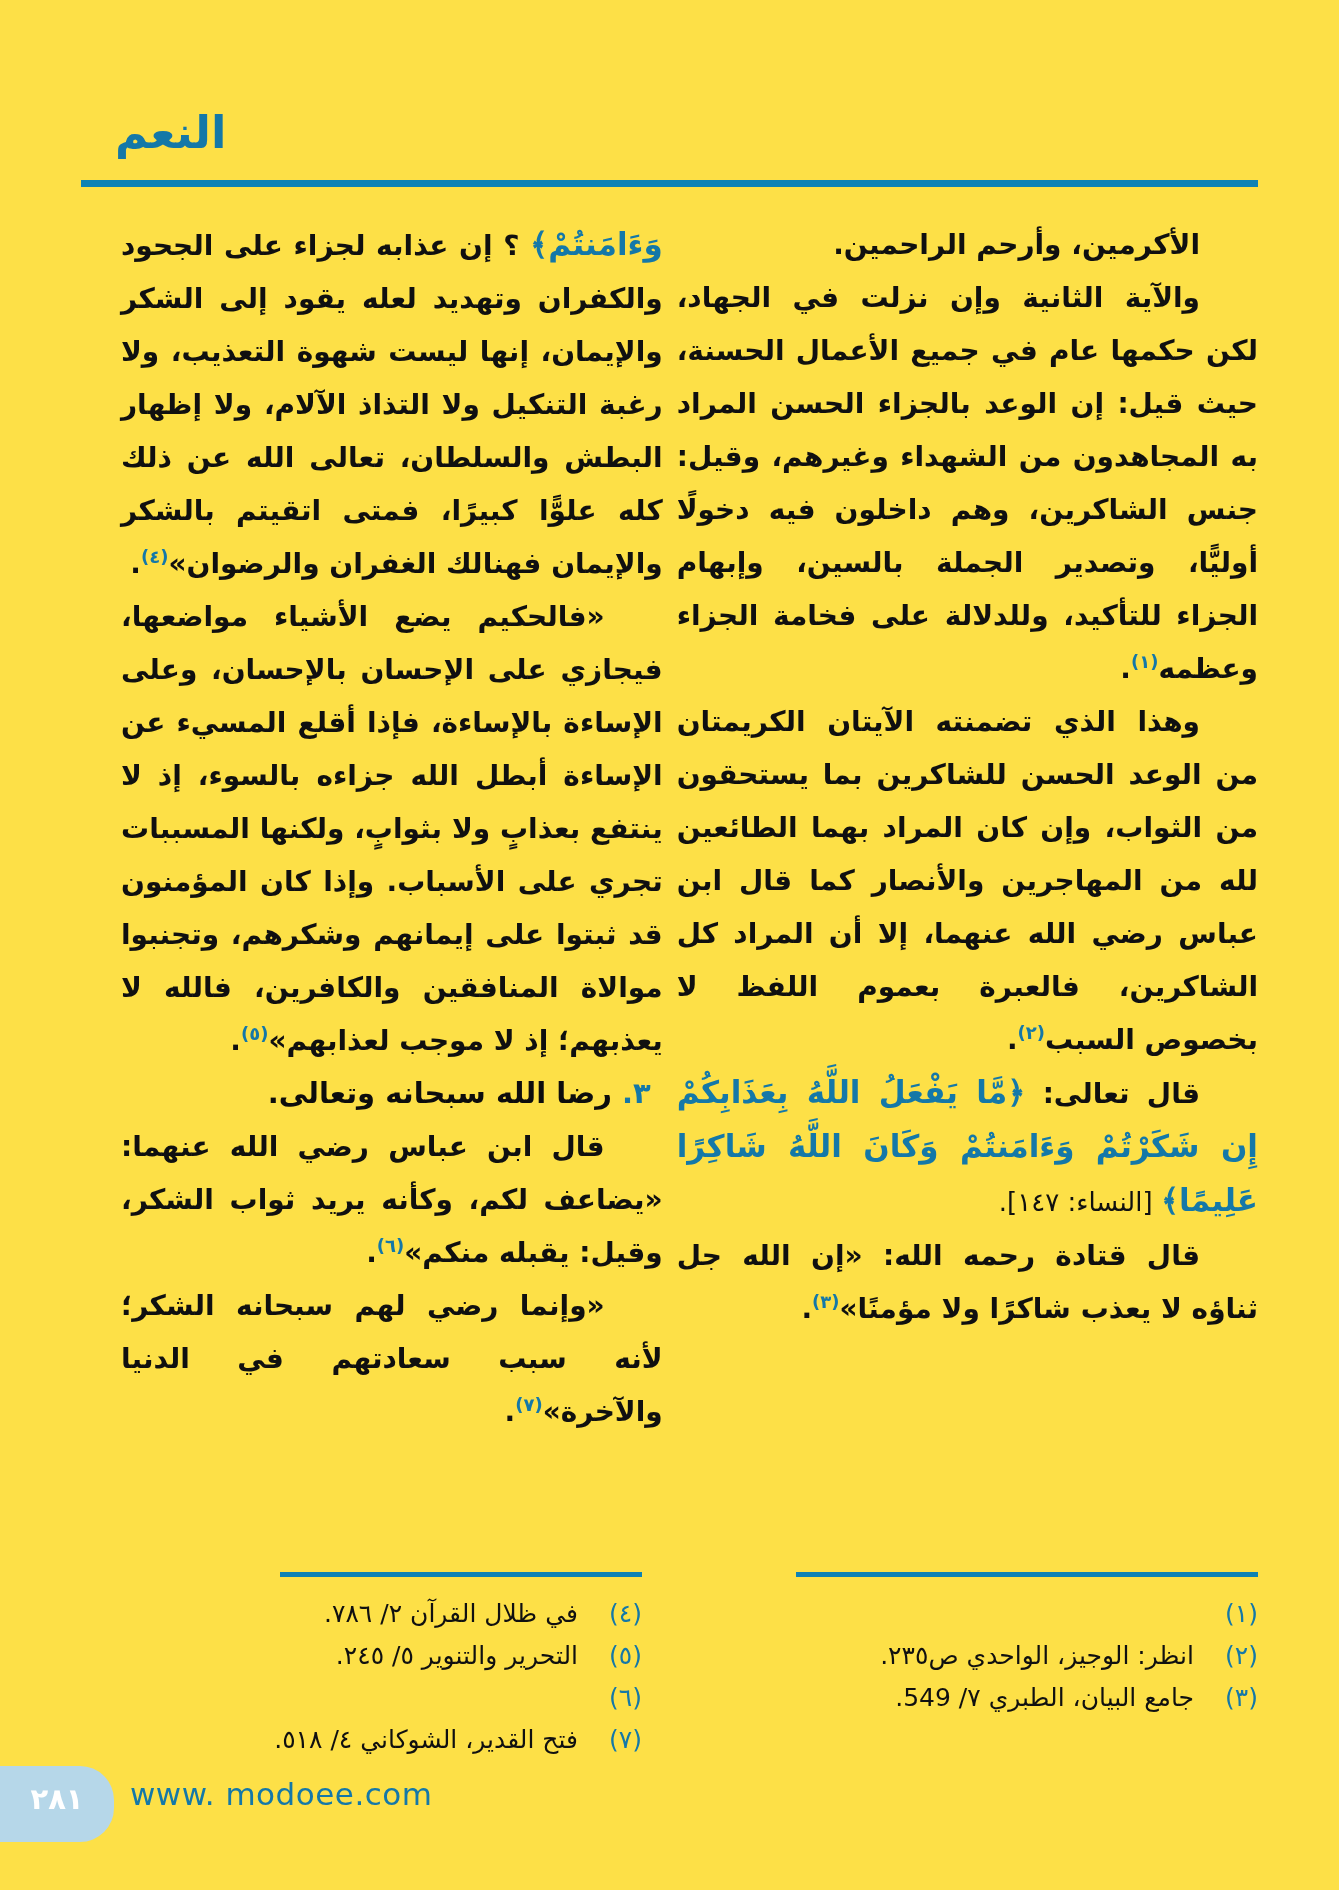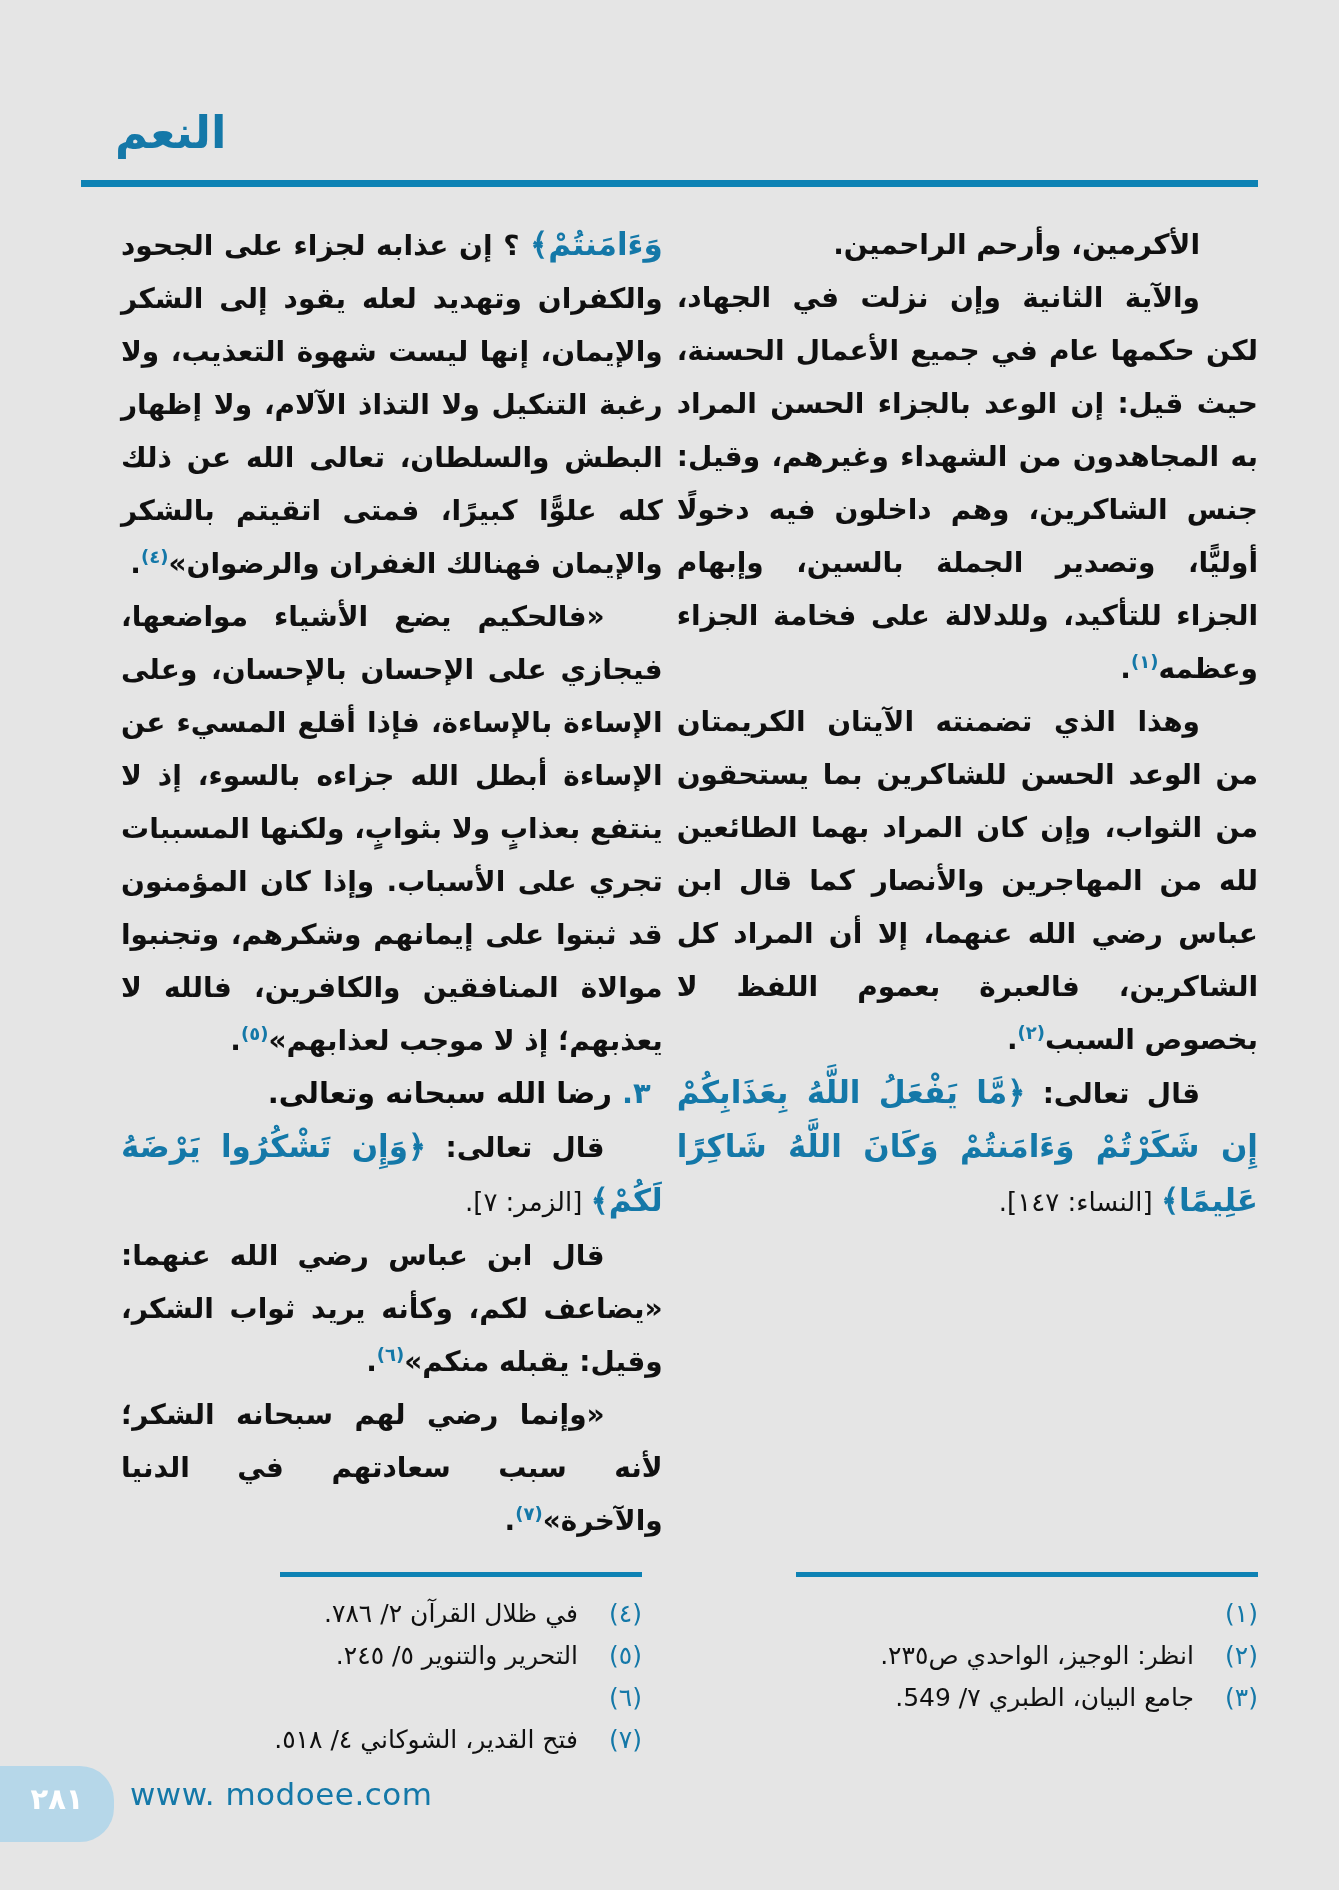--- a/index.html
+++ b/index.html
@@ -1,19 +1,19 @@
 <!DOCTYPE html>
 <html lang="ar" dir="rtl"><head>
 <meta charset="utf-8">
 <style>
   html,body{margin:0;padding:0;background:#ffffff;}
   .page{
     position:relative;
     width:1339px;height:1890px;
-    background:#e5e5e5;
+    background:#fde047;
     font-family:"DejaVu Sans", sans-serif;
     direction:rtl;
     overflow:hidden;
   }
   
   .header{position:absolute;top:104px;left:81px;right:81px;height:90px;}
   .header-title{
     position:absolute;left:34px;top:2px;
     color:var(--accent);
     font-size:45px;font-weight:bold;
@@ -91,26 +91,26 @@
     <div class="header-title">النعم</div>
     <div class="header-rule"></div>
   </div>
 
   <div class="content">
     <div class="col col-right" id="col-right">
         <p class="para indent"><span class="seg-t">الأكرمين، وأرحم الراحمين.</span></p>
         <p class="para indent"><span class="seg-t">والآية الثانية وإن نزلت في الجهاد، لكن حكمها عام في جميع الأعمال الحسنة، حيث قيل: إن الوعد بالجزاء الحسن المراد به المجاهدون من الشهداء وغيرهم، وقيل: جنس الشاكرين، وهم داخلون فيه دخولًا أوليًّا، وتصدير الجملة بالسين، وإبهام الجزاء للتأكيد، وللدلالة على فخامة الجزاء وعظمه</span><span class="seg-m">(١)</span><span class="seg-t">.</span></p>
         <p class="para indent"><span class="seg-t">وهذا الذي تضمنته الآيتان الكريمتان من الوعد الحسن للشاكرين بما يستحقون من الثواب، وإن كان المراد بهما الطائعين لله من المهاجرين والأنصار كما قال ابن عباس رضي الله عنهما، إلا أن المراد كل الشاكرين، فالعبرة بعموم اللفظ لا بخصوص السبب</span><span class="seg-m">(٢)</span><span class="seg-t">.</span></p>
         <p class="para indent"><span class="seg-t">قال تعالى: </span><span class="seg-q">﴿مَّا يَفْعَلُ اللَّهُ بِعَذَابِكُمْ إِن شَكَرْتُمْ وَءَامَنتُمْ وَكَانَ اللَّهُ شَاكِرًا عَلِيمًا﴾</span><span class="seg-ref"> [النساء: ١٤٧].</span></p>
+        <p class="para indent"><span class="seg-t">قال قتادة رحمه الله: «إن الله جل ثناؤه لا يعذب شاكرًا ولا مؤمنًا»</span><span class="seg-m">(٣)</span><span class="seg-t">.</span></p>
       </div>
     <div class="col col-left" id="col-left">
         <p class="para"><span class="seg-q">وَءَامَنتُمْ﴾</span><span class="seg-t"> ؟ إن عذابه لجزاء على الجحود والكفران وتهديد لعله يقود إلى الشكر والإيمان، إنها ليست شهوة التعذيب، ولا رغبة التنكيل ولا التذاذ الآلام، ولا إظهار البطش والسلطان، تعالى الله عن ذلك كله علوًّا كبيرًا، فمتى اتقيتم بالشكر والإيمان فهنالك الغفران والرضوان»</span><span class="seg-m">(٤)</span><span class="seg-t">.</span></p>
         <p class="para indent"><span class="seg-t">«فالحكيم يضع الأشياء مواضعها، فيجازي على الإحسان بالإحسان، وعلى الإساءة بالإساءة، فإذا أقلع المسيء عن الإساءة أبطل الله جزاءه بالسوء، إذ لا ينتفع بعذابٍ ولا بثوابٍ، ولكنها المسببات تجري على الأسباب. وإذا كان المؤمنون قد ثبتوا على إيمانهم وشكرهم، وتجنبوا موالاة المنافقين والكافرين، فالله لا يعذبهم؛ إذ لا موجب لعذابهم»</span><span class="seg-m">(٥)</span><span class="seg-t">.</span></p>
         <p class="heading"><span class="seg-num">٣. </span><span class="seg-ht">رضا الله سبحانه وتعالى.</span></p>
-        <p class="para indent"><span class="seg-t">قال تعالى: </span><span class="seg-q">﴿وَإِن تَشْكُرُوا يَرْضَهُ لَكُمْ﴾</span><span class="seg-ref"> [الزمر: ٧].</span></p>
         <p class="para indent"><span class="seg-t">قال ابن عباس رضي الله عنهما: «يضاعف لكم، وكأنه يريد ثواب الشكر، وقيل: يقبله منكم»</span><span class="seg-m">(٦)</span><span class="seg-t">.</span></p>
         <p class="para indent"><span class="seg-t">«وإنما رضي لهم سبحانه الشكر؛ لأنه سبب سعادتهم في الدنيا والآخرة»</span><span class="seg-m">(٧)</span><span class="seg-t">.</span></p>
       </div>
   </div>
 
   <div class="footnotes fn-right" id="fn-right">
     <div class="fn-sep"></div>
   <div class="fn-row">
         <span class="fn-marker">(١)</span>
       </div>

